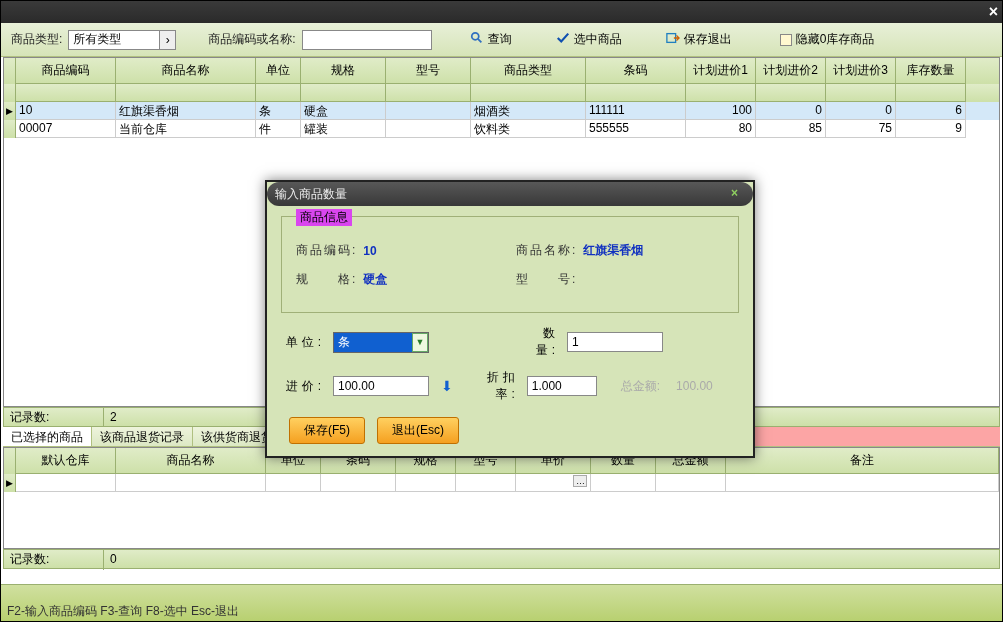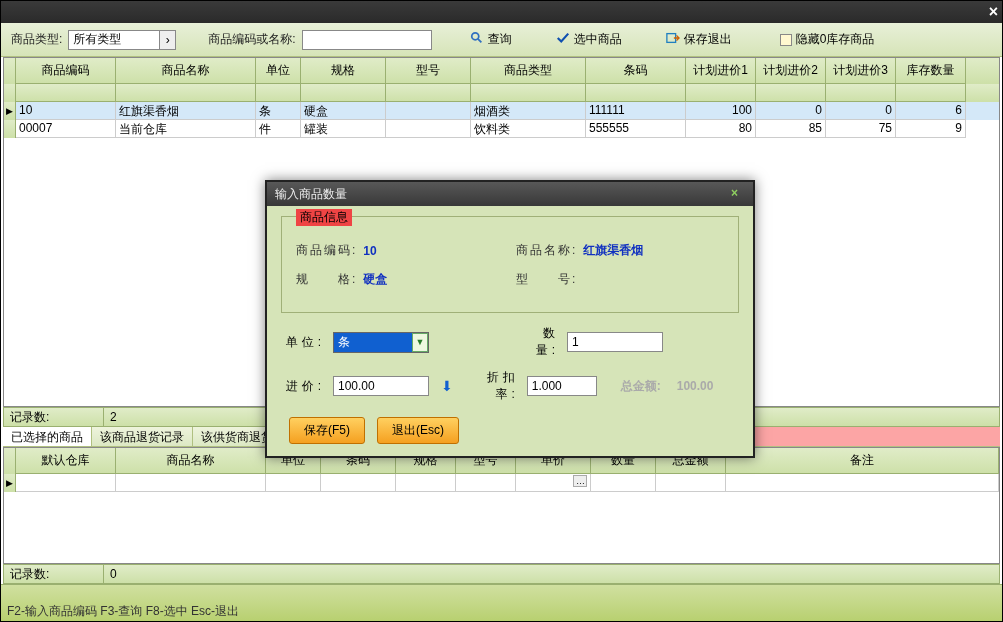--- a/index.html
+++ b/index.html
@@ -38,41 +38,41 @@
 .record-bar .val { padding: 2px 6px; width: 160px; }
 
 .tabs { display: flex; background: #fca5a5; border-bottom: 1px solid #b0c080; height: 20px; }
 .tabs .tab { padding: 2px 8px; border-right: 1px solid #b0c080; cursor: pointer; background: linear-gradient(#eef4dc,#dce8c4); }
 .tabs .tab.active { background: #fff; }
 
 .sel-grid .c0{width:100px}.sel-grid .c1{width:150px}.sel-grid .c2{width:55px}.sel-grid .c3{width:75px}
 .sel-grid .c4{width:60px}.sel-grid .c5{width:60px}.sel-grid .c6{width:75px}.sel-grid .c7{width:65px}
 .sel-grid .c8{width:70px}.sel-grid .c9{flex:1}
 
-.status { background: linear-gradient(#d0e0a0, #b8d070); height: 20px; padding: 18px 6px; border-top: 1px solid #9ab070; color: #333; }
+.status { background: linear-gradient(#d0e0a0, #b8d070); height: 20px; padding: 18px 6px; border-top: 1px solid #9ab070; color: #333; margin-top: 15px; }
 
 
 .modal { position: absolute; left: 265px; top: 180px; width: 490px; background: #d6e4b8; border: 2px solid #222; box-shadow: 0 0 12px rgba(0,0,0,.5); z-index: 100; }
-.modal-title { background: linear-gradient(#585858, #383838); color: #eee; height: 24px; display: flex; align-items: center; padding: 0 8px; position: relative; }
+.modal-title { background: linear-gradient(#585858, #383838); color: #eee; height: 24px; display: flex; align-items: center; padding: 0 8px; position: relative; border-radius: 12px; }
 .modal-title .mclose { position: absolute; right: 6px; top: 4px; width: 16px; height: 16px; cursor: pointer; color: #8fd060; font-weight: bold; }
 .modal-body { padding: 10px 14px 12px; }
 .fieldset { border: 1px solid #a0b078; padding: 10px 14px 12px; margin-bottom: 12px; }
-.fieldset .legend { position: relative; top: -18px; background: #ef4444; display: inline-block; padding: 0 4px; margin-bottom: -10px; }
+.fieldset .legend { position: relative; top: -18px; background: #d946ef; display: inline-block; padding: 0 4px; margin-bottom: -10px; }
 .info-row { display: flex; gap: 20px; margin-bottom: 12px; }
 .info-item { display: flex; gap: 6px; align-items: center; }
 .info-item .k { color: #333; letter-spacing: 2px; }
 .info-item .v { color: #1030c0; font-weight: bold; }
 .form-row { display: flex; align-items: center; gap: 8px; margin-bottom: 10px; }
 .form-row .lab { width: 44px; text-align: right; letter-spacing: 4px; }
 .sel-unit { display: inline-flex; border: 1px solid #666; background: #fff; }
 .sel-unit .selval { background: #1060d0; color: #fff; width: 78px; padding: 1px 4px; }
 .sel-unit .seldrop { width: 16px; border: 1px solid #6a6; background: #eef8e0; display: flex; align-items: center; justify-content: center; cursor: pointer; color: #2a7a2a; font-size: 9px; }
 .num-in { border: 1px solid #888; width: 96px; height: 20px; padding: 0 4px; }
 .arrow-dn { color: #1060d0; font-size: 14px; margin: 0 4px; cursor: pointer; }
-.disabled-lbl { color: #aaa; font-weight: bold; }
+.disabled-lbl { color: #aaa; }
 .remark-in { border: 1px solid #888; height: 20px; width: 370px; padding: 0 4px; }
 .btn-row { display: flex; gap: 12px; justify-content: flex-start; padding: 4px 8px 0; }
 .obtn { background: linear-gradient(#ffd060, #f5a020); border: 1px solid #c07000; border-radius: 3px; padding: 4px 14px; cursor: pointer; color: #000; }
 
 .ellips { font-size: 9px; letter-spacing: -1px; background: #eee; border: 1px solid #aaa; width: 14px; height: 12px; display: inline-flex; align-items: center; justify-content: center; margin-left: auto; }
 </style>
 </head>
 <body>
 
 <div class="window">

